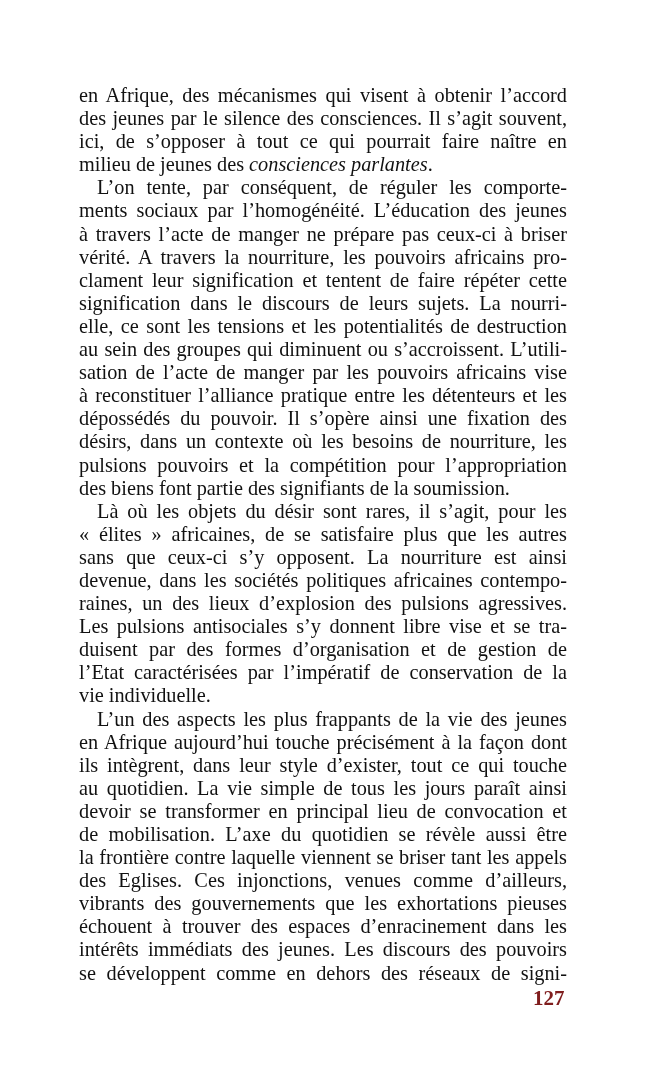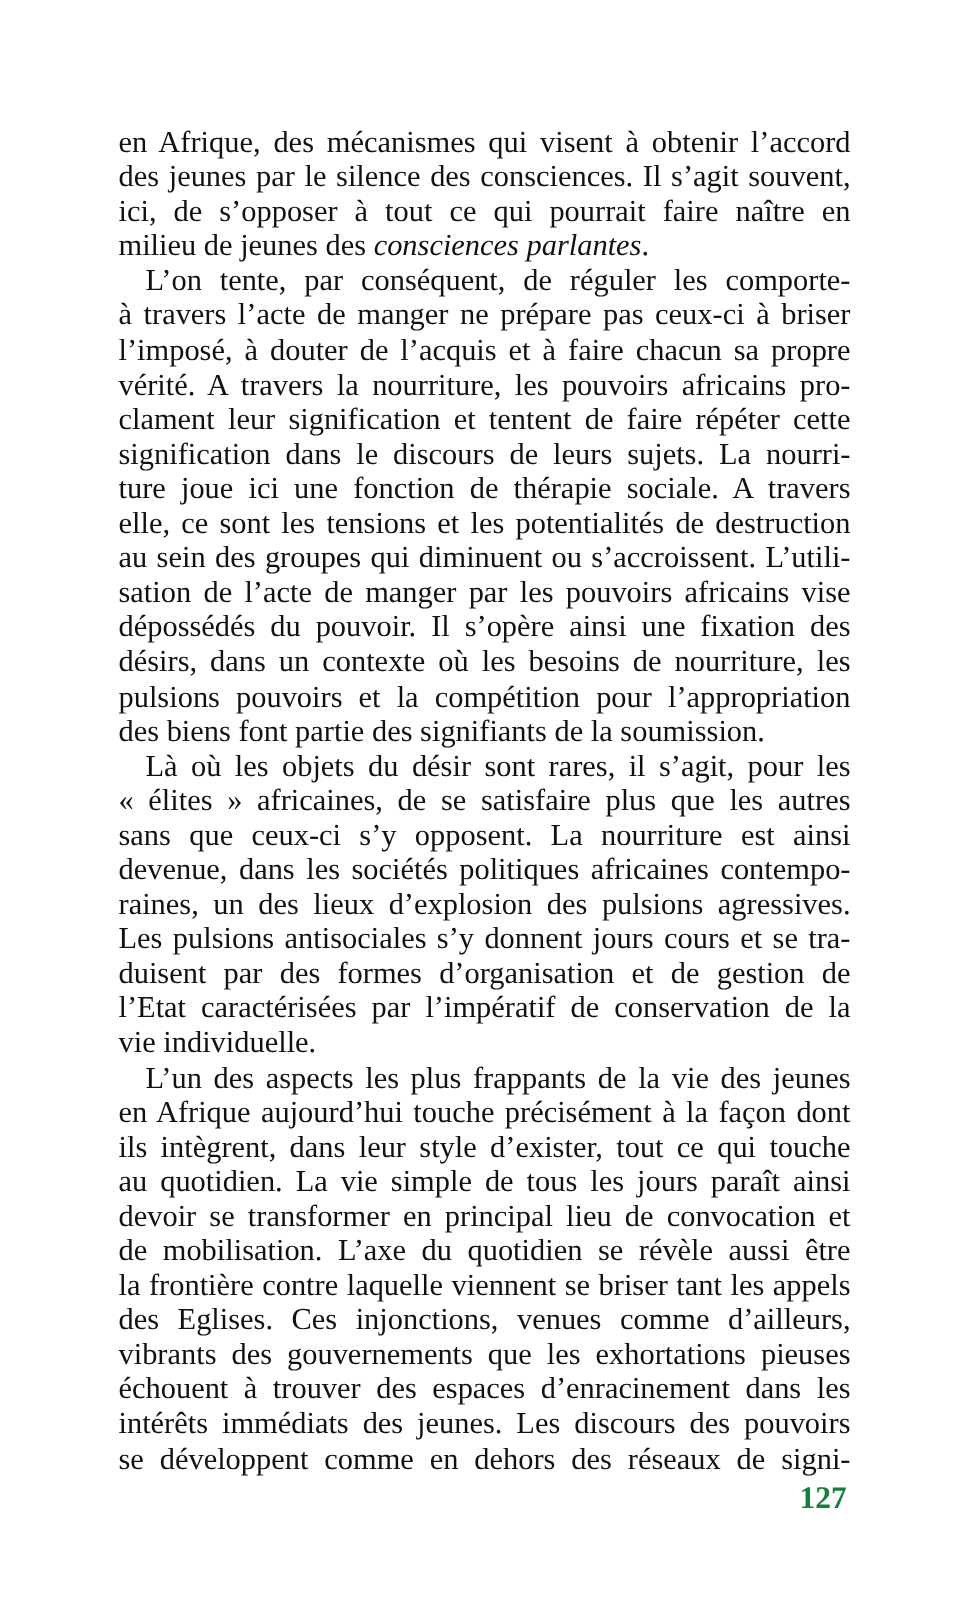--- a/index.html
+++ b/index.html
@@ -26,59 +26,59 @@
   .line.last { text-align-last: left; }
   .line.indent { padding-left: 18px; }
   .italic { font-style: italic; }
   .page-number {
     position: absolute;
     left: 533px;
     top: 986px;
     font-family: "Liberation Serif", "DejaVu Serif", serif;
     font-size: 21px;
     font-weight: bold;
-    color: #15803d;
+    color: #7f1d1d;
   }
 </style>
 </head>
 <body>
 
 <div class="page">
 
   <div>
     <span class="line">en Afrique, des mécanismes qui visent à obtenir l’accord</span>
     <span class="line">des jeunes par le silence des consciences. Il s’agit souvent,</span>
     <span class="line">ici, de s’opposer à tout ce qui pourrait faire naître en</span>
     <span class="line last"><span>milieu de jeunes des </span><span class="italic">consciences parlantes</span><span>.</span></span>
   </div>
 
   <div>
     <span class="line indent">L’on tente, par conséquent, de réguler les comporte-</span>
+    <span class="line">ments sociaux par l’homogénéité. L’éducation des jeunes</span>
     <span class="line">à travers l’acte de manger ne prépare pas ceux-ci à briser</span>
-    <span class="line">l’imposé, à douter de l’acquis et à faire chacun sa propre</span>
     <span class="line">vérité. A travers la nourriture, les pouvoirs africains pro-</span>
     <span class="line">clament leur signification et tentent de faire répéter cette</span>
     <span class="line">signification dans le discours de leurs sujets. La nourri-</span>
-    <span class="line">ture joue ici une fonction de thérapie sociale. A travers</span>
     <span class="line">elle, ce sont les tensions et les potentialités de destruction</span>
     <span class="line">au sein des groupes qui diminuent ou s’accroissent. L’utili-</span>
     <span class="line">sation de l’acte de manger par les pouvoirs africains vise</span>
+    <span class="line">à reconstituer l’alliance pratique entre les détenteurs et les</span>
     <span class="line">dépossédés du pouvoir. Il s’opère ainsi une fixation des</span>
     <span class="line">désirs, dans un contexte où les besoins de nourriture, les</span>
     <span class="line">pulsions pouvoirs et la compétition pour l’appropriation</span>
     <span class="line last">des biens font partie des signifiants de la soumission.</span>
   </div>
 
   <div>
     <span class="line indent">Là où les objets du désir sont rares, il s’agit, pour les</span>
     <span class="line">« élites » africaines, de se satisfaire plus que les autres</span>
     <span class="line">sans que ceux-ci s’y opposent. La nourriture est ainsi</span>
     <span class="line">devenue, dans les sociétés politiques africaines contempo-</span>
     <span class="line">raines, un des lieux d’explosion des pulsions agressives.</span>
-    <span class="line">Les pulsions antisociales s’y donnent jours cours et se tra-</span>
+    <span class="line">Les pulsions antisociales s’y donnent libre vise et se tra-</span>
     <span class="line">duisent par des formes d’organisation et de gestion de</span>
     <span class="line">l’Etat caractérisées par l’impératif de conservation de la</span>
     <span class="line last">vie individuelle.</span>
   </div>
 
   <div>
     <span class="line indent">L’un des aspects les plus frappants de la vie des jeunes</span>
     <span class="line">en Afrique aujourd’hui touche précisément à la façon dont</span>
     <span class="line">ils intègrent, dans leur style d’exister, tout ce qui touche</span>
     <span class="line">au quotidien. La vie simple de tous les jours paraît ainsi</span>

